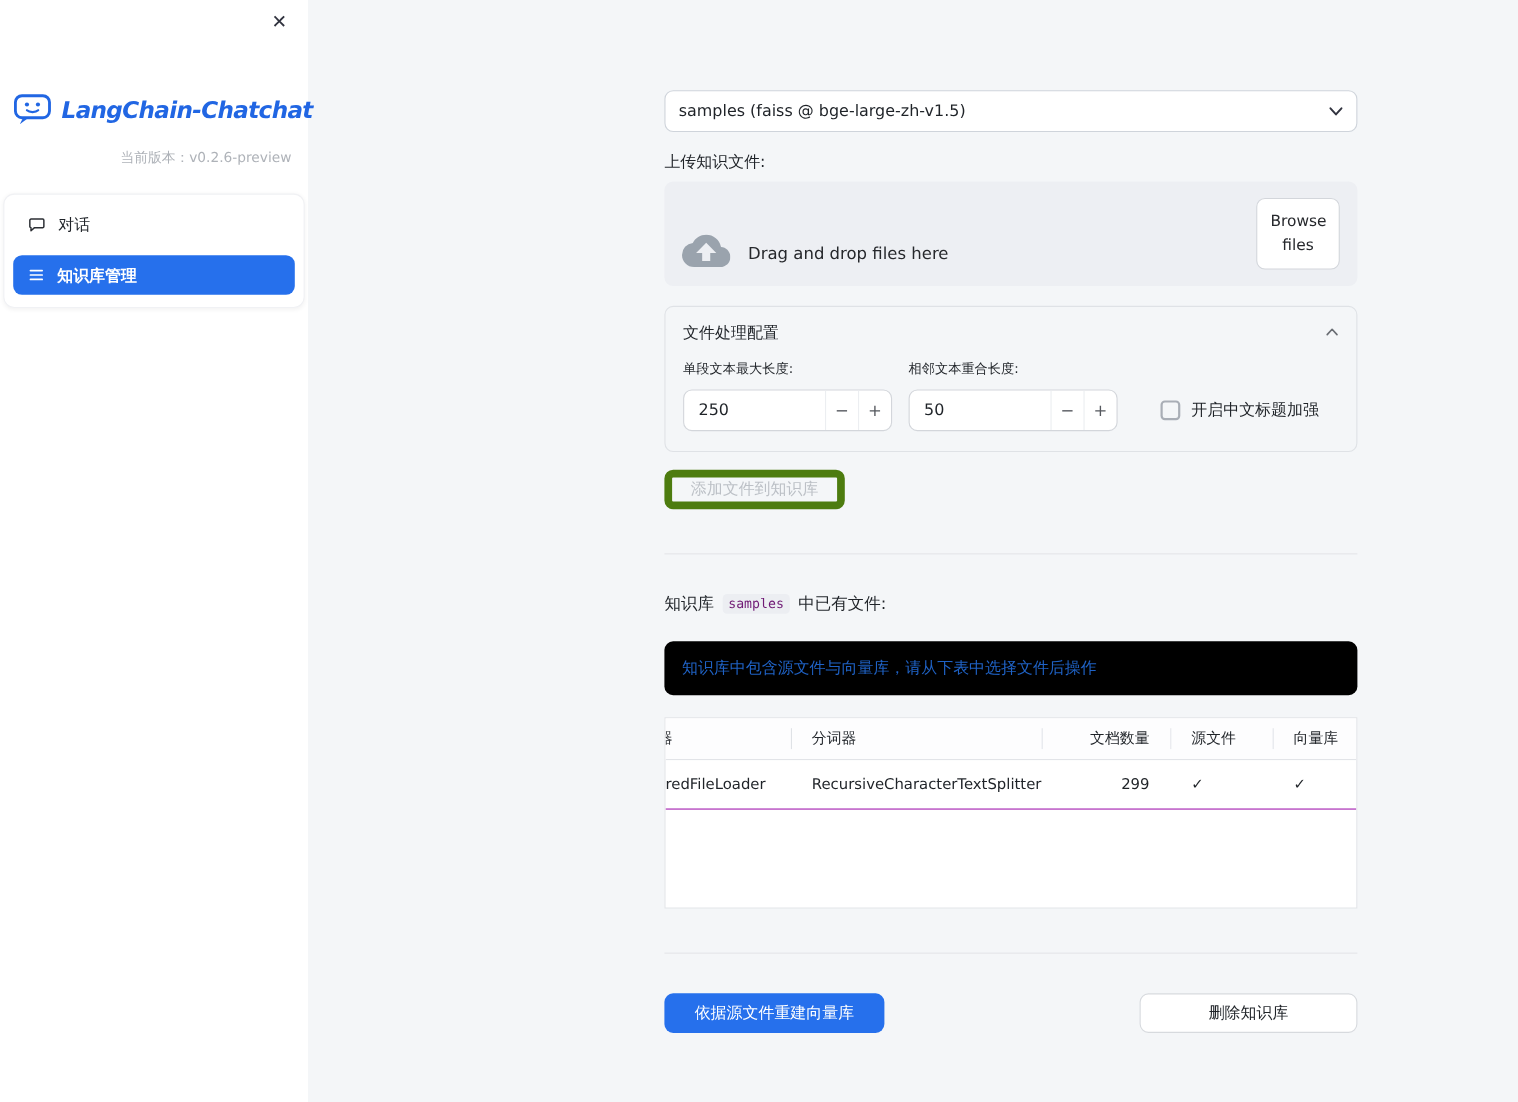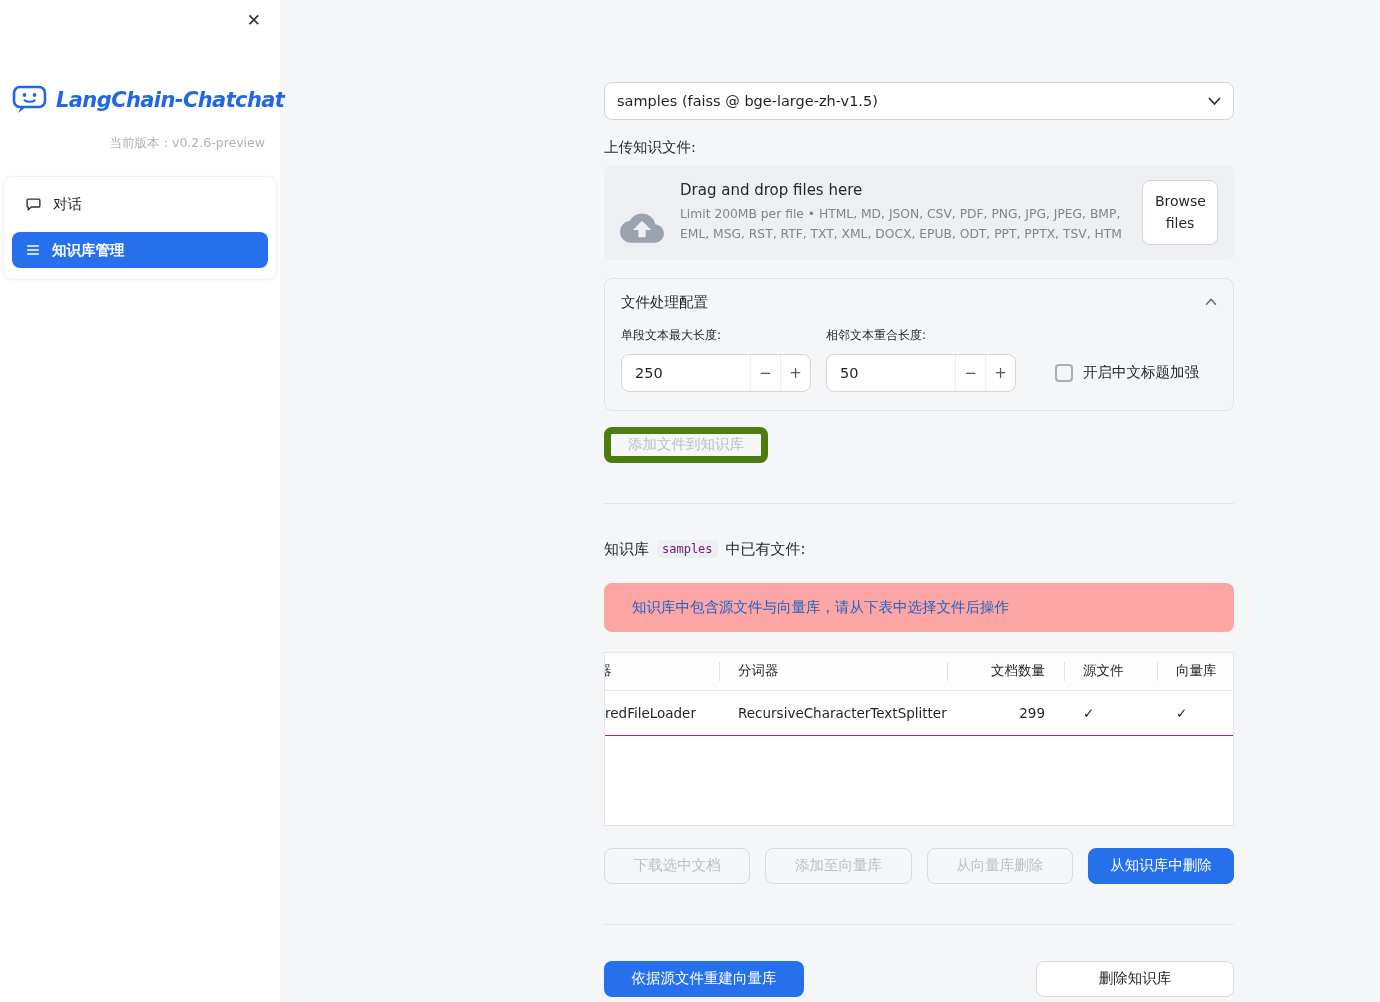--- a/index.html
+++ b/index.html
@@ -46,21 +46,21 @@
   .checkbox { width:18px; height:18px; border:2px solid #a9aeb6; border-radius:4px; background:transparent; flex:none; }
   .checkbox-label { font-size:14.5px; }
 
   .add-btn { height:36px; padding:0 17px; border:7px solid #4d7c0f; border-radius:8px; background:transparent; color:#bcc0c6; font-size:14.5px; display:inline-flex; align-items:center; cursor:default; }
 
   hr.divider { border:none; border-top:1px solid #e4e5e9; margin:40px 0 36px 0; }
 
   .existing-line { font-size:15px; display:flex; align-items:center; gap:8px; margin-bottom:24px; }
   .code { font-family:"DejaVu Sans Mono","Liberation Mono",monospace; font-size:12px; color:#701a75; background:#eceef2; padding:2px 5px; border-radius:4px; }
 
-  .info-box { background:#fca5a5; color:#1f62c5; border-radius:8px; padding:15px 28px; font-size:14.5px; margin-bottom:20px; }
+  .info-box { background:#000000; color:#1f62c5; border-radius:8px; padding:15px 16px; font-size:14.5px; margin-bottom:20px; }
 
   .grid { border:1px solid #e2e4e8; background:#fff; height:174px; overflow:hidden; font-size:13.5px; }
   .grid-header, .grid-row { display:grid; grid-template-columns:115px 228px 117px 93px 1fr; align-items:center; }
   .grid-header { height:38px; border-bottom:1px solid #e2e4e8; background:#fdfdfe; }
   .grid-row { height:45px; border-bottom:1px solid #a21caf; }
   .gc { padding-left:18px; white-space:nowrap; overflow:hidden; position:relative; height:100%; display:flex; align-items:center; }
   .gc.first { padding-left:0; }
   .gc.num { justify-content:flex-end; padding-right:20px; padding-left:0; }
   .grid-header .gc:not(:last-child)::after { content:""; position:absolute; right:0; top:9px; bottom:9px; width:1px; background:#dfe2e6; }
   .clip-left { margin-left:-7px; }
@@ -138,21 +138,20 @@
     <div class="field-label">上传知识文件:</div>
 
     <div class="uploader">
       <span>
         <svg width="44" height="32" viewBox="0 0 24 17" fill="#9aa3ad">
           <path d="M19.35 6.04A7.49 7.49 0 0 0 12 0C9.11 0 6.6 1.64 5.35 4.04A5.994 5.994 0 0 0 0 10c0 3.31 2.69 6 6 6h13c2.76 0 5-2.24 5-5 0-2.64-2.05-4.78-4.65-4.96zM14 9v4h-4V9H7l5-5 5 5h-3z"></path>
         </svg>
       </span>
       <div class="up-texts">
         <div class="up-title">Drag and drop files here</div>
-        <div class="up-limit">Limit 200MB per file • HTML, MD, JSON, CSV, PDF, PNG, JPG, JPEG, BMP, EML, MSG, RST, RTF, TXT, XML, DOCX, EPUB, ODT, PPT, PPTX, TSV, HTM</div>
       </div>
       <div class="browse-btn">Browse files</div>
     </div>
 
     <div class="expander">
       <div class="exp-header">
         <span>文件处理配置</span>
         <span>
           <svg width="12" height="8" viewBox="0 0 13 9">
               <path d="M1.5 7 L6.5 1.5 L11.5 7" fill="none" stroke="#6a6e74" stroke-width="1.7" stroke-linecap="round" stroke-linejoin="round"></path>
@@ -225,26 +224,20 @@
           </div>
         <div class="gc">
             <span>✓</span>
           </div>
         <div class="gc">
             <span>✓</span>
           </div>
       </div>
     </div>
 
-    <div class="actions-row">
-      <div class="action-btn">下载选中文档</div>
-      <div class="action-btn">添加至向量库</div>
-      <div class="action-btn">从向量库删除</div>
-      <div class="action-btn primary">从知识库中删除</div>
-    </div>
 
     <hr class="divider">
 
     <div class="bottom-row">
       <div class="rebuild-btn">依据源文件重建向量库</div>
       <div class="delete-kb-btn">删除知识库</div>
     </div>
 
   </div>
 </div>

